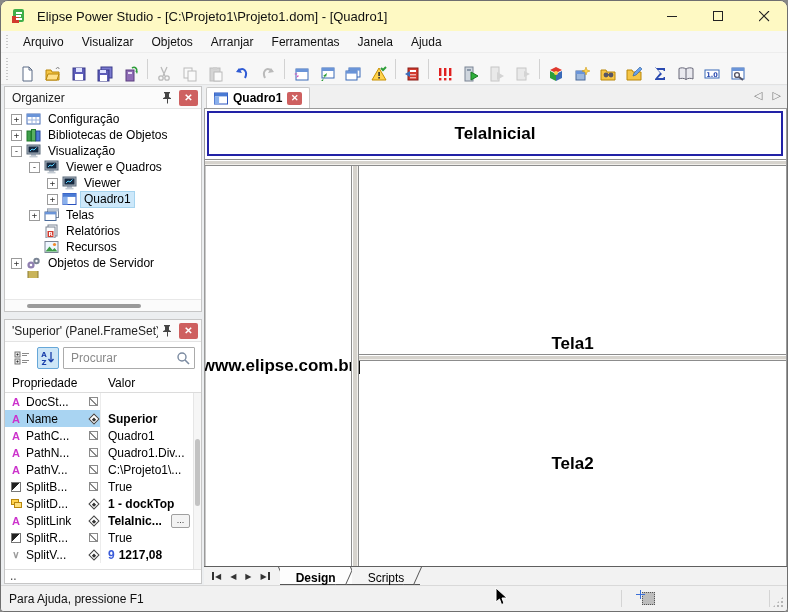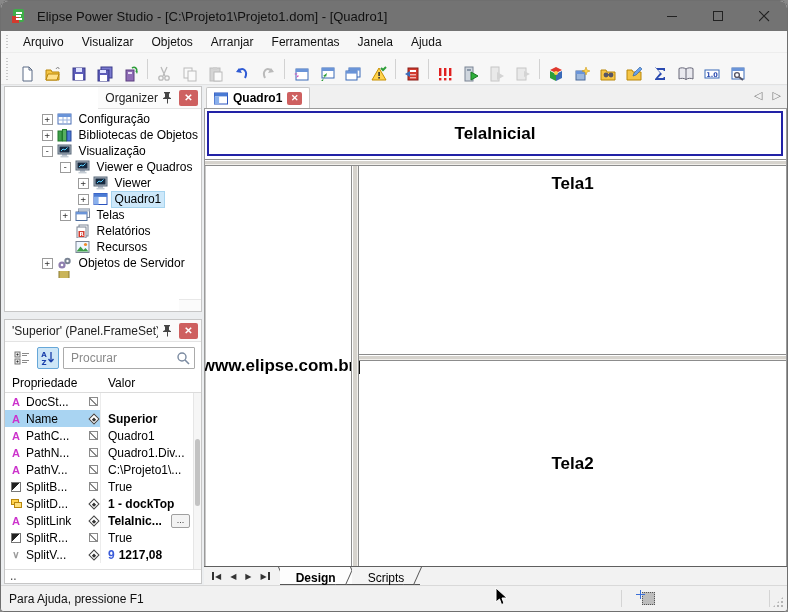--- a/index.html
+++ b/index.html
@@ -3,21 +3,21 @@
 <meta charset="utf-8">
 <style>
   * { box-sizing: border-box; margin: 0; padding: 0; }
   html,body { width: 788px; height: 612px; overflow: hidden; }
   body { font-family: "Liberation Sans", sans-serif; font-size: 12px; color: #000; background:#888; }
 
   .win { width: 788px; height: 612px; background: #f0f0f0; border: 1px solid #6f6f6f;
          border-radius: 8px 8px 4px 4px; overflow: hidden; display: flex; flex-direction: column; position: relative; }
 
   
-  .titlebar { height: 30px; background: #737373; display: flex; align-items: center; padding-left: 10px; flex: none; }
+  .titlebar { height: 30px; background: #fef9c3; display: flex; align-items: center; padding-left: 10px; flex: none; }
   .applogo { width: 17px; height: 17px; position: relative; flex: none; }
   .tb-title { margin-left: 9px; font-size: 13px; color:#111; white-space: nowrap; }
   .wbtns { margin-left: auto; display: flex; height: 100%; }
   .wbtn { width: 46px; height: 100%; display: flex; align-items: center; justify-content: center;
           font-size: 13px; color: #222; cursor: default; }
   .wbtn svg { display:block; }
 
   
   .menubar { height: 22px; background: #f7f7f7; display: flex; align-items: center; flex: none; border-bottom: 1px solid #ededed;}
   .grip { width: 7px; height: 80%; margin: 0 3px; background-image: repeating-linear-gradient(#c9c9c9 0 1px, transparent 1px 3px); background-size: 2px 100%; background-repeat: no-repeat; background-position: 2px 2px; }
@@ -27,21 +27,21 @@
   .toolbar { height: 32px; background: #f7f7f7; display: flex; align-items: center; flex: none; border-bottom: 1px solid #e2e2e2; }
   .tbtn { width: 26px; height: 26px; display:flex; align-items:flex-end; justify-content:center; border-radius:2px; flex:none; }
   .tbtn.dis { filter: grayscale(1) opacity(.42); }
   .tsep { width: 1px; height: 20px; background: #d2d2d2; margin: 0 3px; flex:none; }
   .tbtn svg { display:block; }
 
   
   .main { flex: 1; display: flex; background: #eceef0; min-height: 0; }
   .leftcol { width: 203px; flex: none; display: flex; flex-direction: column; padding: 1px 2px 1px 3px; background:#eceef0; }
   .panel { background: #fff; border: 1px solid #c6c6c6; display: flex; flex-direction: column; overflow: hidden; }
-  .panel-org { height: 226px; flex: none; align-items: flex-end; }
+  .panel-org { height: 226px; flex: none; }
   .panel-props { flex: 1; margin-top: 7px; min-height: 0; }
   .phead { height: 22px; flex: none; display: flex; align-items: center; background: #fbfbfb; border-bottom: 1px solid #e3e3e3; padding: 0 3px 0 7px; }
   .phead-title { flex: 1; color: #222; white-space: nowrap; overflow: hidden; }
   .pin-btn { width: 18px; height: 16px; display:flex; align-items:center; justify-content:center; }
   .close-btn { width: 19px; height: 16px; background: #ce6060; color: #fff; border-radius: 2px;
                display:flex; align-items:center; justify-content:center; font-size: 10px; font-weight: bold; margin-left: 3px; }
 
   
   .tree { flex: 1; overflow: hidden; padding-top: 2px; }
   .trow { height: 16px; display: flex; align-items: center; gap: 4px; padding-left: calc(6px + var(--i) * 18px); white-space: nowrap; }
@@ -108,21 +108,21 @@
   .flabel { font-weight: bold; font-size: 17px; }
   .frame-top { position: absolute; left: 2px; right: 3px; top: 2px; height: 45px; border: 2px solid #2222a6;
                display: flex; align-items: center; justify-content: center; background: #fff; }
   .hsplit { position: absolute; height: 7px; background: #d6d3cd; border-top: 1px solid #8c8c8c; border-bottom: 1px solid #8c8c8c;
             box-shadow: inset 0 1px 0 #ffffff, inset 0 -1px 0 #f2f0ec; }
   .hsplit1 { left: 0; right: 0; top: 50px; }
   .hsplit2 { left: 154px; right: 0; top: 245px; }
   .vsplit { position: absolute; width: 8px; top: 57px; bottom: 0; left: 146px; background: #d6d3cd;
             border-left: 1px solid #8c8c8c; border-right: 1px solid #8c8c8c; box-shadow: inset 1px 0 0 #ffffff, inset -1px 0 0 #f2f0ec; }
   .frame-left { position: absolute; left: 0; width: 146px; top: 57px; bottom: 0; display: flex; align-items: center; justify-content: center; border-left:1px solid #c9c9c9; }
-  .frame-rt { position: absolute; left: 154px; right: 0; top: 57px; height: 188px; display: flex; align-items: flex-start; justify-content: center; margin-top: 8px; }
+  .frame-rt { position: absolute; left: 154px; right: 0; top: 57px; height: 188px; display: flex; align-items: flex-end; justify-content: center; }
   .frame-rb { position: absolute; left: 154px; right: 0; top: 252px; bottom: 0; display: flex; align-items: center; justify-content: center; }
 
   .bottombar { height: 19px; flex: none; background: #f2f2f2; border-top: 1px solid #5f5f5f; display: flex; align-items: stretch; padding-left: 4px; }
   .navbtns { display: flex; align-items: center; gap: 9px; padding: 0 10px 0 4px; color: #333; font-size: 8px; }
   .navb { display: flex; align-items: center; gap: 1px; }
   .navb .bar { width: 2px; height: 8px; background: #333; }
   .stabs { display: flex; align-items: stretch; }
   .stab { position: relative; padding: 0 16px; display: flex; align-items: flex-end; background: transparent; }
   .stab .bg { position: absolute; left: 0; right: 0; top: 0; bottom: 0; background: #fdfdfd; border-bottom: 1px solid #555;
               transform-origin: top; }

